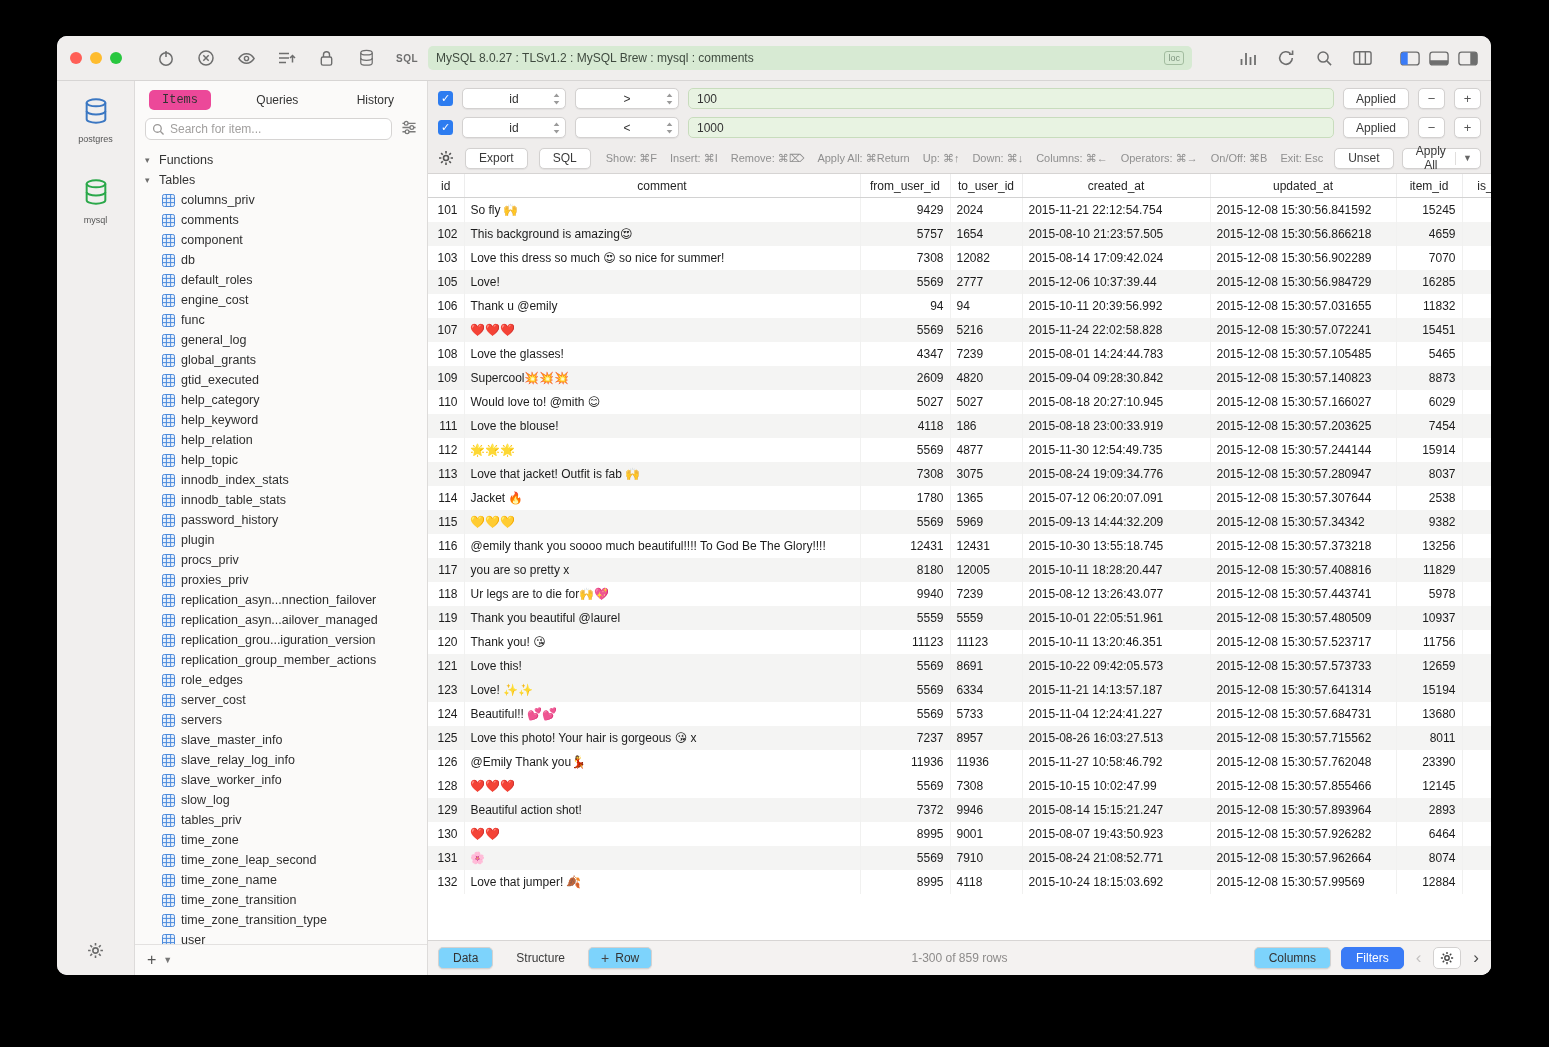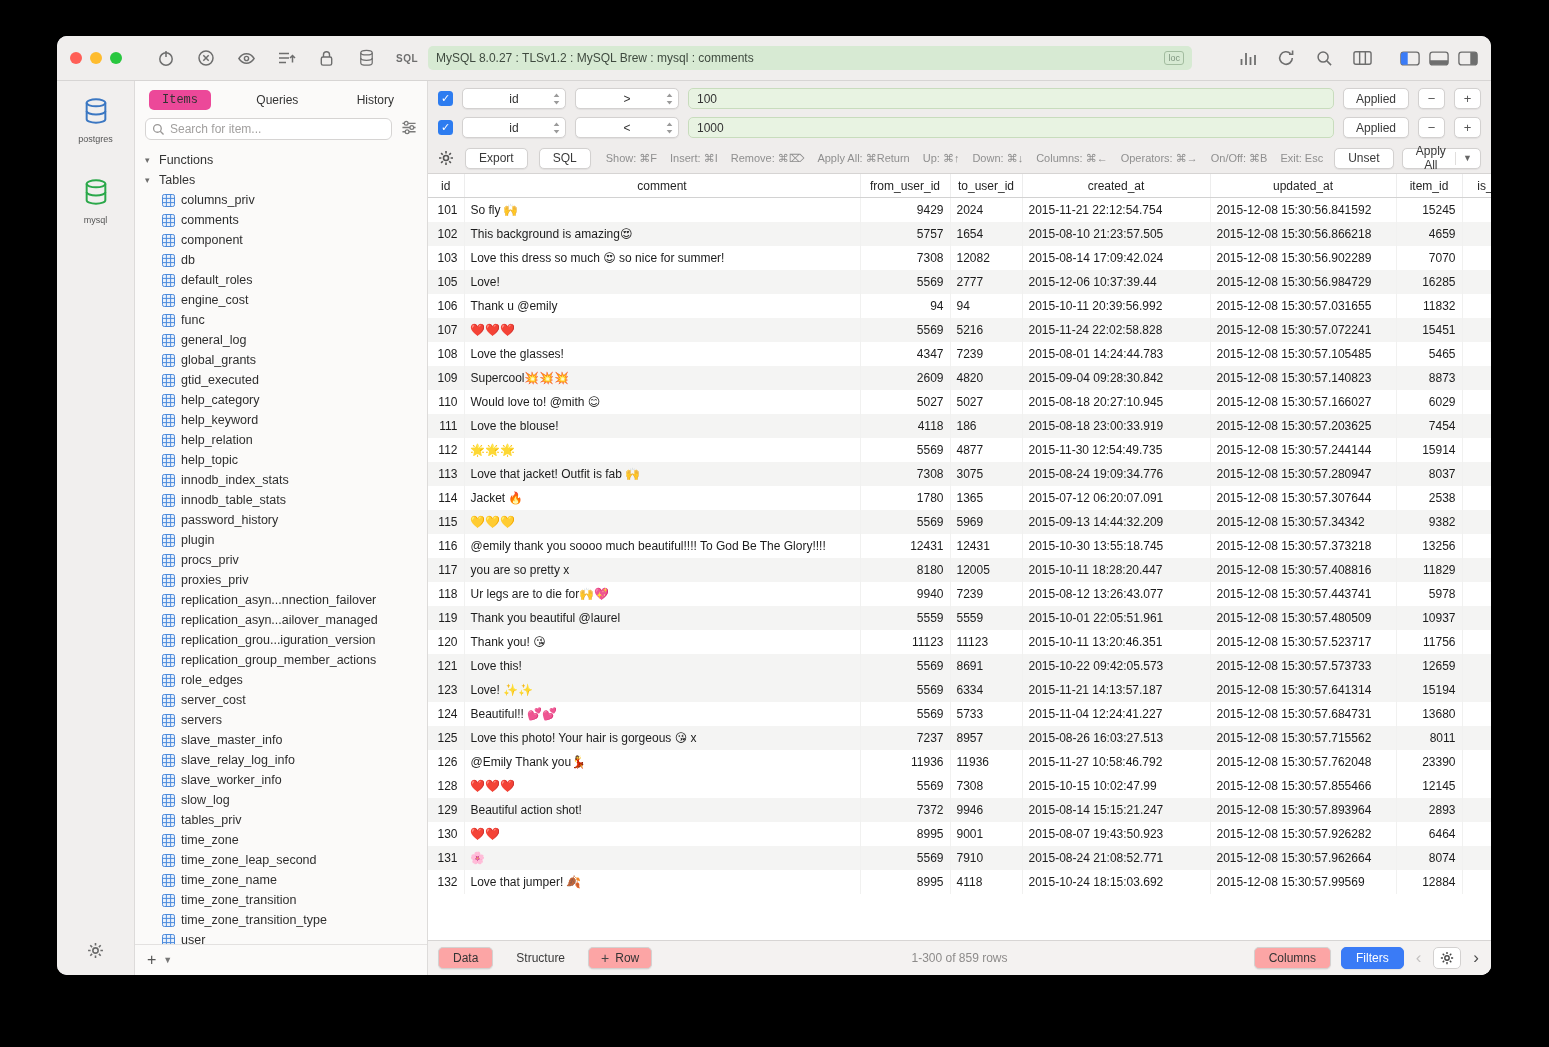--- a/index.html
+++ b/index.html
@@ -82,21 +82,21 @@
   table.grid{border-collapse:collapse;table-layout:fixed;width:1080px;}
   .grid th{height:23px;font-size:12px;font-weight:500;color:#1f1f1f;background:#fff;
     border-bottom:1px solid #d2d2d2;border-right:1px solid #ededed;text-align:center;padding:0 4px;
     overflow:hidden;white-space:nowrap;}
   .grid td{height:24px;font-size:12px;color:#1c1c1c;padding:0 6px;border-right:1px solid #f1f1f0;
     overflow:hidden;white-space:nowrap;}
   .grid tr.alt{background:#f4f4f3;}
   
   .footer{flex:none;height:34px;background:#f4f2f1;border-top:1px solid #d7d5d4;display:flex;
     align-items:center;padding:0 10px;gap:8px;position:relative;}
-  .fbtn{height:22px;background:#fca5a5;border:1px solid #d3d1d0;border-radius:5px;font-size:12px;color:#333;
+  .fbtn{height:22px;background:#7dd3fc;border:1px solid #d3d1d0;border-radius:5px;font-size:12px;color:#333;
     display:inline-flex;align-items:center;justify-content:center;padding:0 14px;box-sizing:border-box;
     font-family:inherit;box-shadow:0 0.5px 1px rgba(0,0,0,.06);}
   .fbtn.ghost{background:transparent;border-color:transparent;box-shadow:none;color:#3a3a3a;}
   .fbtn.primary{background:#3a7bf6;border-color:#3a7bf6;color:#fff;}
   .rowadd{gap:6px;padding:0 12px;}
   .rowadd .plus{font-size:14px;line-height:14px;color:#444;}
   .rowcount{position:absolute;left:0;right:0;text-align:center;font-size:12px;color:#8d8b8a;pointer-events:none;}
   .fright{margin-left:auto;display:flex;align-items:center;gap:10px;z-index:1;}
   .fleft{display:flex;align-items:center;gap:8px;z-index:1;}
   .navbtn{background:none;border:none;font-size:17px;color:#4c4c4c;padding:0 2px;line-height:20px;font-family:inherit;}

